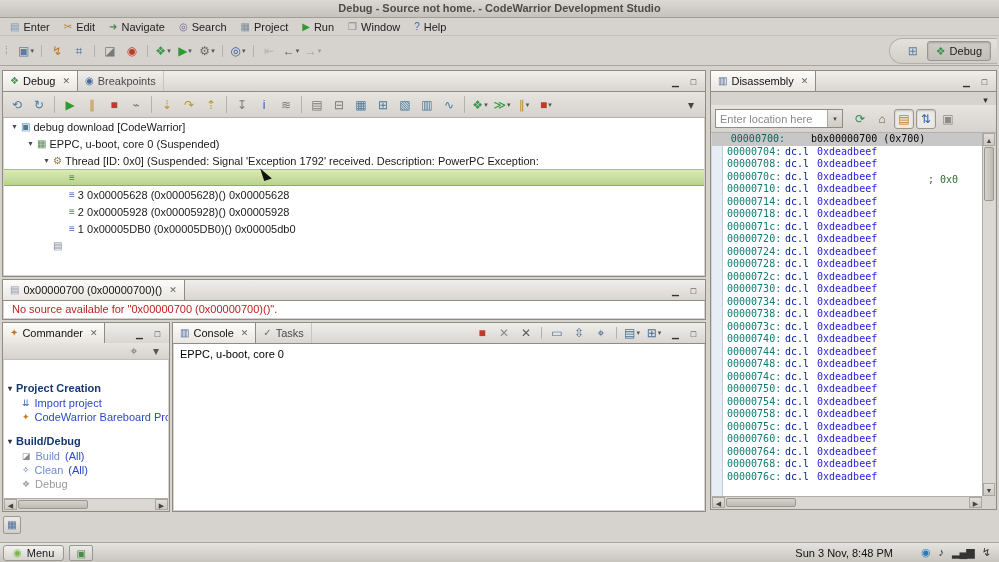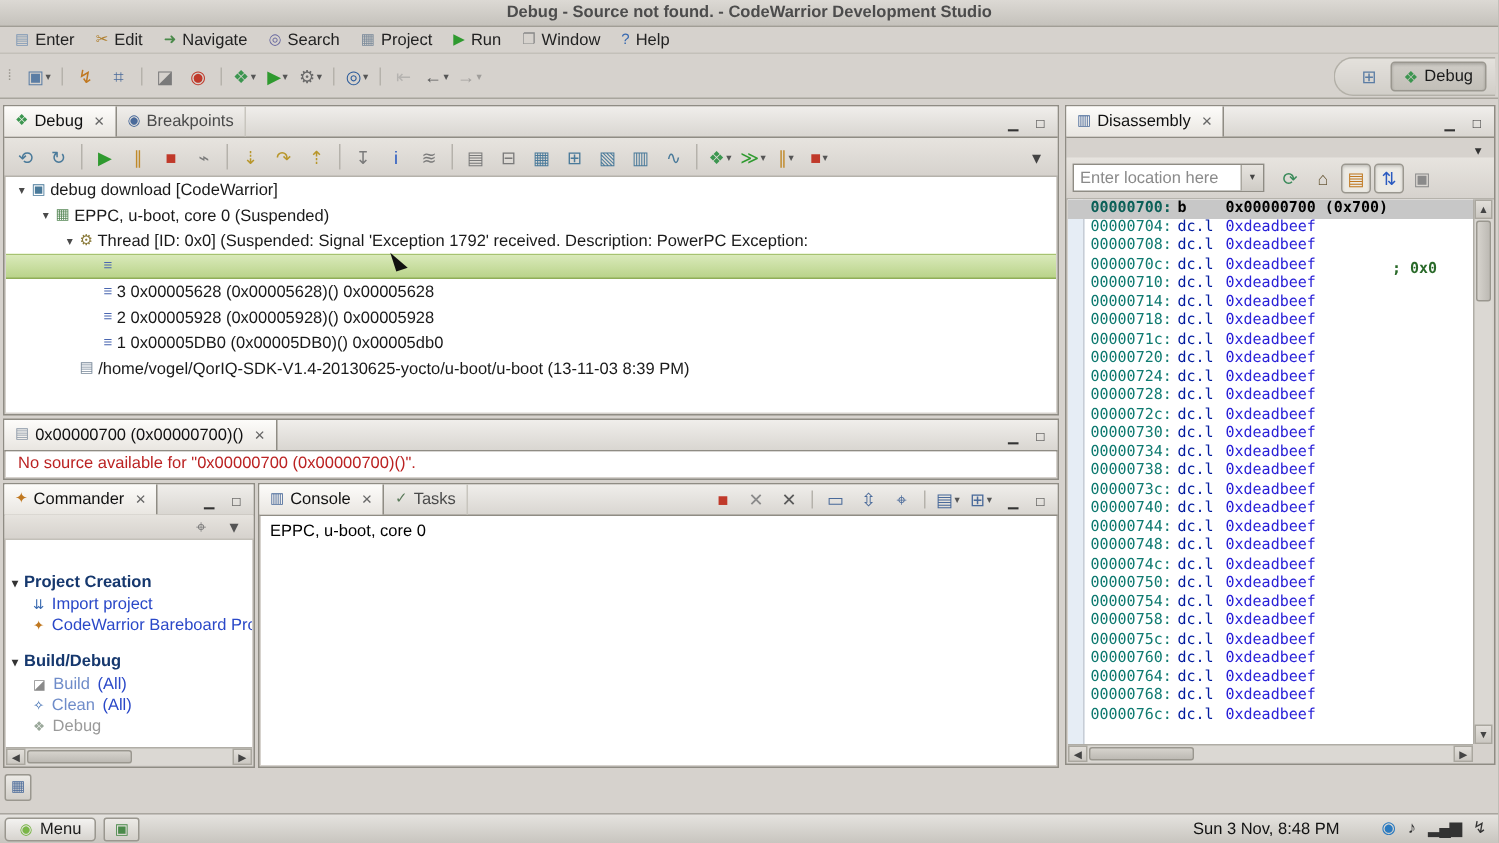--- a/index.html
+++ b/index.html
@@ -105,21 +105,21 @@
   .dgutter { position:absolute; left:0; top:0; bottom:0; width:11px; background:#e6edf5;
              border-right:1px solid #c7cdd6; }
   .ipdot { position:absolute; left:2px; top:3px; width:7px; height:7px; border-radius:50%;
            background:#2e53c8; border:1px solid #1a2f86; }
   .drow { position:relative; height:12.5px; line-height:12.5px; display:flex; padding-left:15px;
           white-space:nowrap; }
   .da { width:58px; color:#0f7a70; flex:none; }
   .dm { width:32px; color:#001a9e; flex:none; }
   .do { color:#2920d8; }
   .dc { position:absolute; left:216px; color:#2a6a2a;margin-top:41px; }
-  .drow.cur { background:#c7c7c7; font-weight:bold; }
+  .drow.cur { background:#c7c7c7; font-weight:normal;text-align:right; }
   .drow.cur .da { color:#0a5f57; }
   .drow.cur .dm, .drow.cur .do { color:#000; }
 
   
   .vscroll { position:absolute; right:1px; top:62px; bottom:13px; width:13px; background:#dbd8d3;
              border-left:1px solid #b0ada6; }
   .sarrow { height:13px; text-align:center; font-size:7px; line-height:13px; color:#444;
             background:linear-gradient(#e2dfda,#cbc8c2); border:1px solid #aaa79f; }
   .sarrow.bottom { position:absolute; bottom:0; left:0; right:0; }
   .vthumb { position:absolute; left:1px; right:1px; top:14px; height:54px;
@@ -149,21 +149,21 @@
   .tray { margin-left:auto; display:flex; align-items:center; gap:8px; padding-right:8px; }
   .clock { color:#111; margin-right:20px;margin-left:36px; }
   .tray .ti { font-size:11px; line-height:1; color:#333; }
 </style>
 </head>
 <body>
 
 <div class="screen">
 
   <div class="titlebar">
-    <span>Debug - Source not found. - CodeWarrior Development Studio</span>
+    <span>Debug - Source not home. - CodeWarrior Development Studio</span>
   </div>
 
   <div class="menubar">
       <div class="menu-item">
         <span class="mg" style="color: rgb(125, 150, 180);">▤</span>
         <span>Enter</span>
       </div>
       <div class="menu-item">
         <span class="mg" style="color: rgb(176, 128, 48);">✂</span>
         <span>Edit</span>
@@ -387,21 +387,20 @@
           <span class="tlabel">2 0x00005928 (0x00005928)()  0x00005928</span>
         </div>
         <div class="trow" style="padding-left: 53px;">
           <span class="expander"></span>
           <span class="ticon" style="color: rgb(74, 102, 176);">≡</span>
           <span class="tlabel">1 0x00005DB0 (0x00005DB0)()  0x00005db0</span>
         </div>
         <div class="trow" style="padding-left: 37px;">
           <span class="expander"></span>
           <span class="ticon" style="color: rgb(122, 138, 154);">▤</span>
-          <span class="tlabel">/home/vogel/QorIQ-SDK-V1.4-20130625-yocto/u-boot/u-boot (13-11-03 8:39 PM)</span>
         </div>
       </div>
   </div>
 
   <div class="cursor"></div>
 
   <div class="panel" id="editor-panel">
     <div class="tabbar">
       <div class="tab active">
         <span class="tg" style="color:#8a97a5">▤</span>

